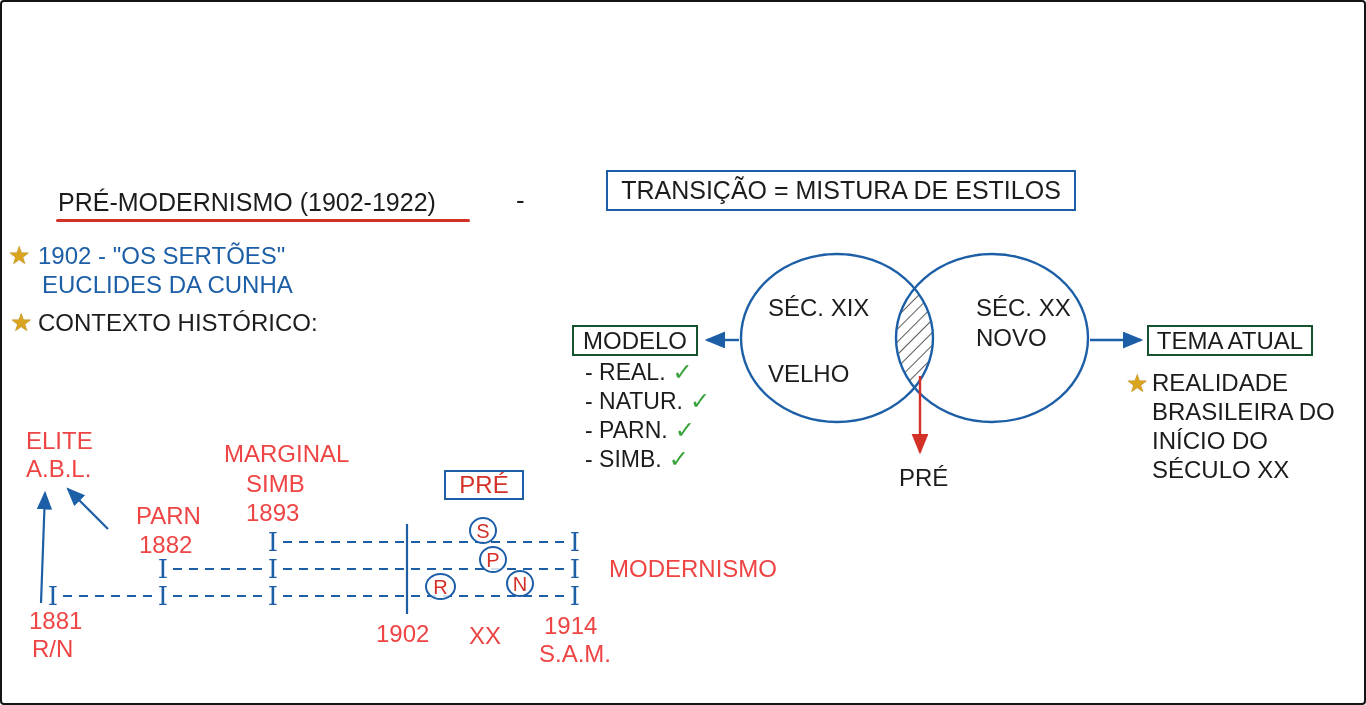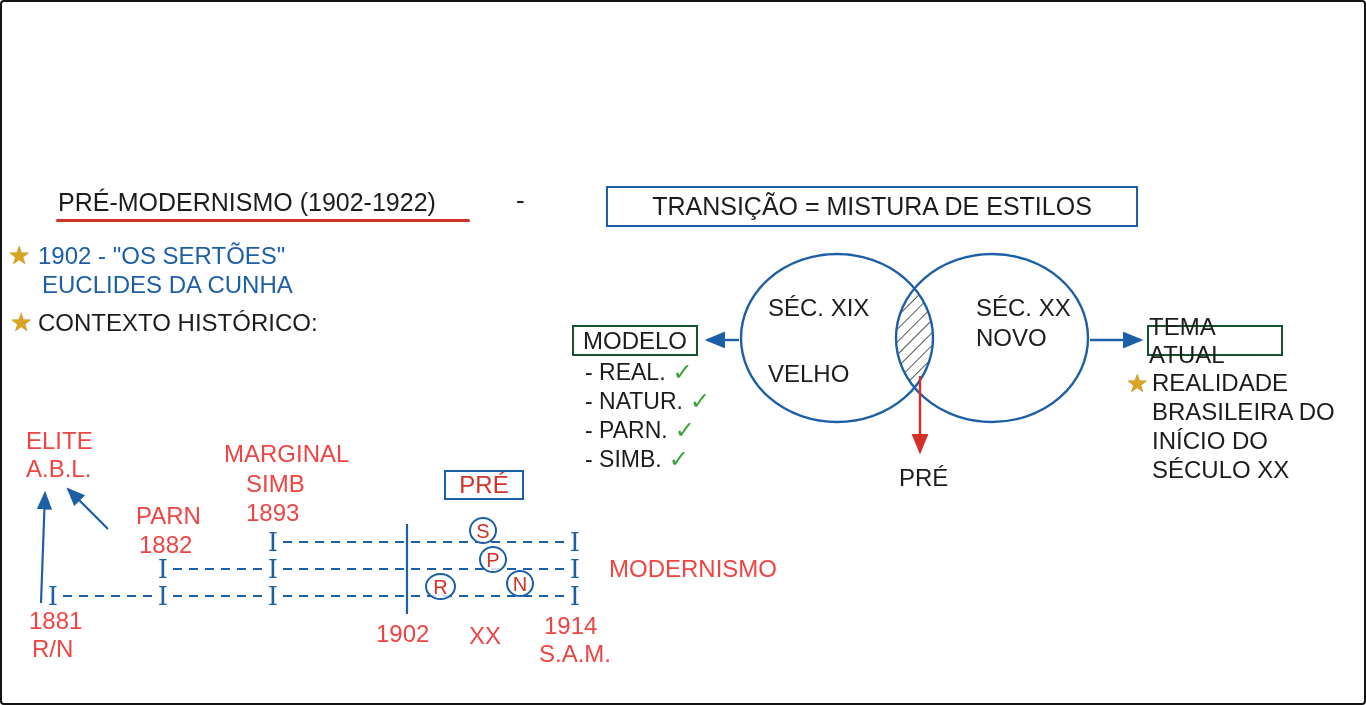--- a/index.html
+++ b/index.html
@@ -80,21 +80,21 @@
       <text x="51" y="603">I</text>
       <text x="161" y="603">I</text>
       <text x="271" y="603">I</text>
       <text x="573" y="603">I</text>
     </g>
   </svg>
 
   <div class="t" style="left:56px; top:186px; font-size:25px;">PRÉ-MODERNISMO (1902-1922)</div>
   <div class="underline" style="left:54px; top:217px; width:414px;"></div>
   <div class="t" style="left:514px; top:184px; font-size:26px;">-</div>
-  <div class="box blue-border" style="left:604px; top:184px; width:532px; height:41px; font-size:25px;">
+  <div class="box blue-border" style="left:604px; top:168px; width:470px; height:41px; font-size:25px;">
     <span>TRANSIÇÃO = MISTURA DE ESTILOS</span>
   </div>
 
   <span class="star" style="left:6px; top:241px;">★</span>
   <div class="t blue" style="left:36px; top:240px;">1902 - "OS SERTÕES"</div>
   <div class="t blue" style="left:40px; top:269px;">EUCLIDES DA CUNHA</div>
   <span class="star" style="left:8px; top:308px;">★</span>
   <div class="t" style="left:36px; top:307px;">CONTEXTO HISTÓRICO:</div>
 
   <div class="t" style="left:766px; top:292px;">SÉC. XIX</div>
@@ -117,21 +117,21 @@
     <div class="modelo-item">
       <span>- PARN.</span>
       <span class="check">✓</span>
     </div>
     <div class="modelo-item">
       <span>- SIMB.</span>
       <span class="check">✓</span>
     </div>
   </div>
 
-  <div class="box red-border" style="left:1145px; top:323px; width:136px; height:31px;">
+  <div class="box red-border" style="left:1145px; top:323px; width:166px; height:31px;">
     <span>TEMA ATUAL</span>
   </div>
   <span class="star" style="left:1124px; top:369px;">★</span>
   <div class="t" style="left:1150px; top:367px;">REALIDADE</div>
   <div class="t" style="left:1150px; top:396px;">BRASILEIRA DO</div>
   <div class="t" style="left:1150px; top:425px;">INÍCIO DO</div>
   <div class="t" style="left:1150px; top:454px;">SÉCULO XX</div>
 
   <div class="t" style="left:897px; top:462px;">PRÉ</div>
 

